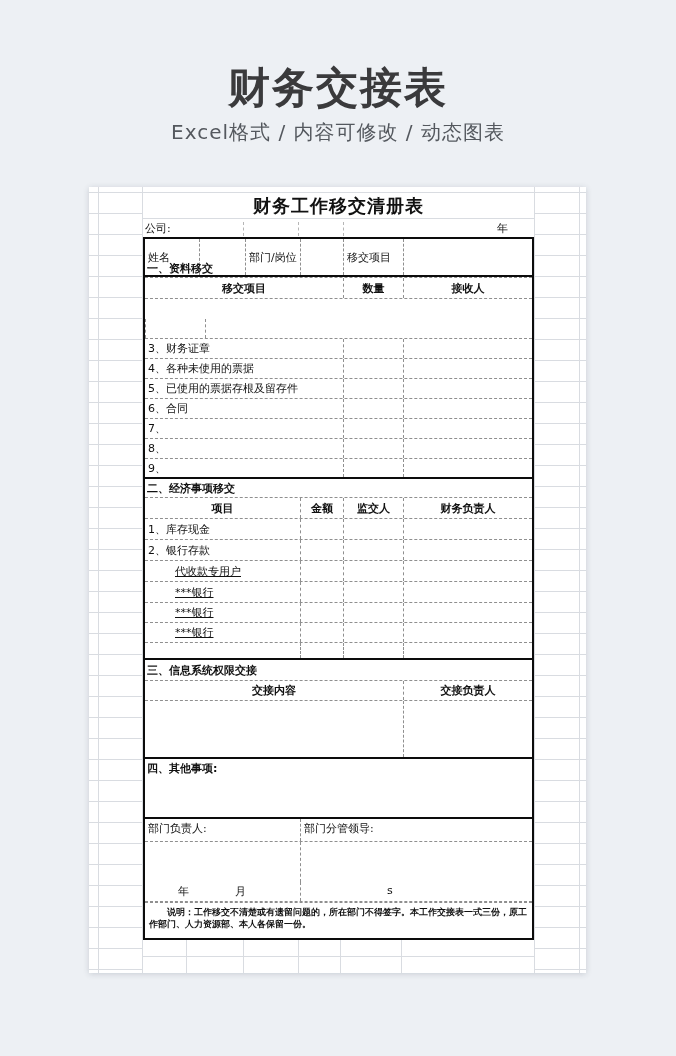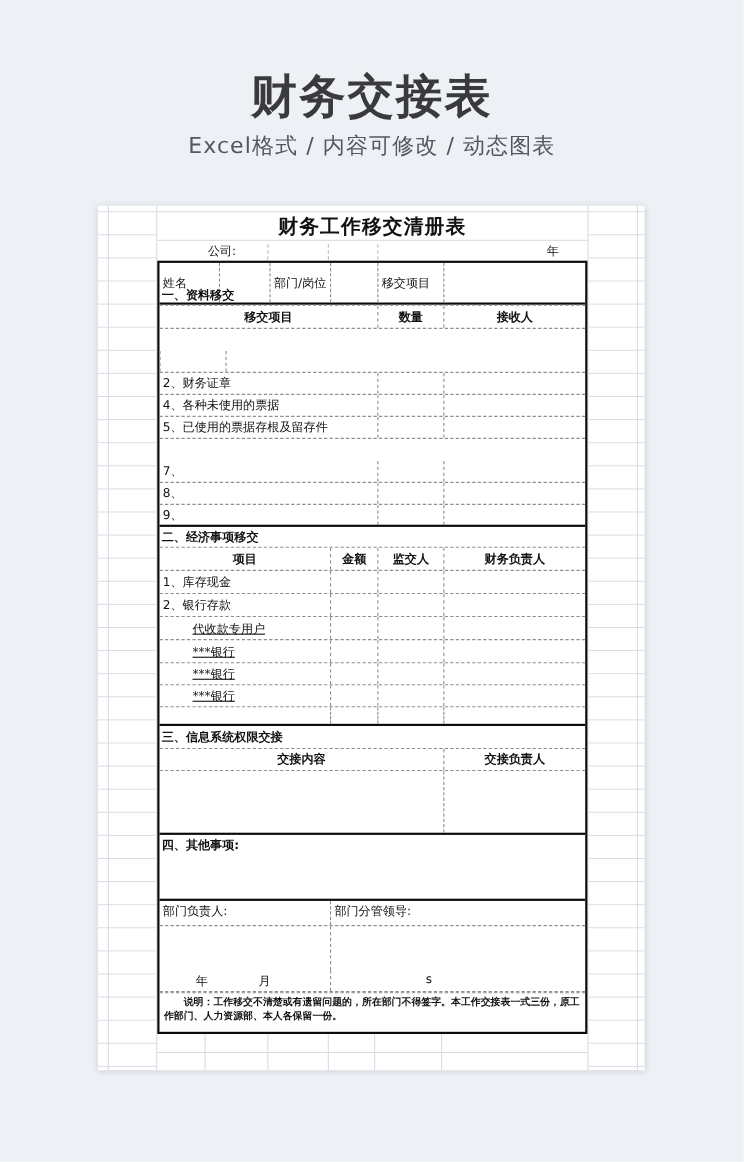--- a/index.html
+++ b/index.html
@@ -45,21 +45,21 @@
   .row-sheet-title {
     position:absolute; top:5px; left:0; right:0; height:27px;
     border-top:1px solid #d9dce1; border-bottom:1px solid #d9dce1;
     display:flex; align-items:center; justify-content:center;
     font-size:18px; font-weight:700; color:#111; letter-spacing:1px;
   }
   .row-company {
     position:absolute; top:32px; left:0; right:0; height:18px;
     font-size:11px; color:#111;
   }
-  .row-company .lbl { position:absolute; left:2px; top:2px;margin-left:44px; }
+  .row-company .lbl { position:absolute; left:2px; top:2px; }
   .row-company .yr  { position:absolute; left:354px; top:2px; }
   .row-company i { position:absolute; top:3px; bottom:1px; width:1px;
     border-left:1px dashed #b6b6b6; }
   
   .xtable {
     position:absolute; left:54px; top:50px; width:391px; height:703px;
     border:2px solid #0c0c0c; font-size:11px; color:#111;
   }
   .trow { position:absolute; left:0; right:0; display:flex; }
   .rb  { border-bottom:1px dashed #8f8f8f; }
@@ -129,31 +129,36 @@
     <div class="trow rb" style="top:39px;height:21px">
       <div class="c ctr bold" style="width:198px">移交项目</div>
       <div class="c ctr bold vd" style="width:60px">数量</div>
       <div class="c ctr bold vd fill">接收人</div>
     </div>
     <div class="trow rb" style="top:80px;height:20px">
       <div class="c vd" style="width:60px"></div>
       <div class="c vd fill"></div>
     </div>
     <div class="trow rb" style="top:100px;height:20px">
-      <div class="c" style="width:198px">2、财务证章</div>
+      <div class="c" style="width:198px">3、财务证章</div>
       <div class="c vd" style="width:60px"></div>
       <div class="c vd fill"></div>
     </div>
     <div class="trow rb" style="top:120px;height:20px">
       <div class="c" style="width:198px">4、各种未使用的票据</div>
       <div class="c vd" style="width:60px"></div>
       <div class="c vd fill"></div>
     </div>
     <div class="trow rb" style="top:140px;height:20px">
       <div class="c" style="width:198px">5、已使用的票据存根及留存件</div>
+      <div class="c vd" style="width:60px"></div>
+      <div class="c vd fill"></div>
+    </div>
+    <div class="trow rb" style="top:160px;height:20px">
+      <div class="c" style="width:198px">6、合同</div>
       <div class="c vd" style="width:60px"></div>
       <div class="c vd fill"></div>
     </div>
     <div class="trow rb" style="top:180px;height:20px">
       <div class="c" style="width:198px">7、</div>
       <div class="c vd" style="width:60px"></div>
       <div class="c vd fill"></div>
     </div>
     <div class="trow rb" style="top:200px;height:20px">
       <div class="c" style="width:198px">8、</div>

